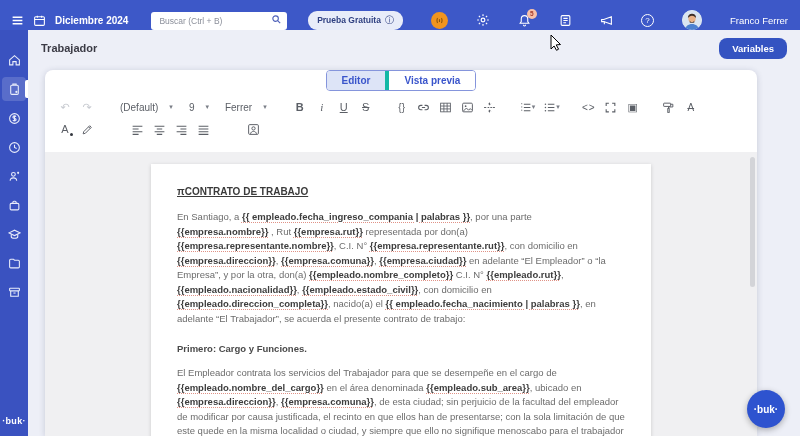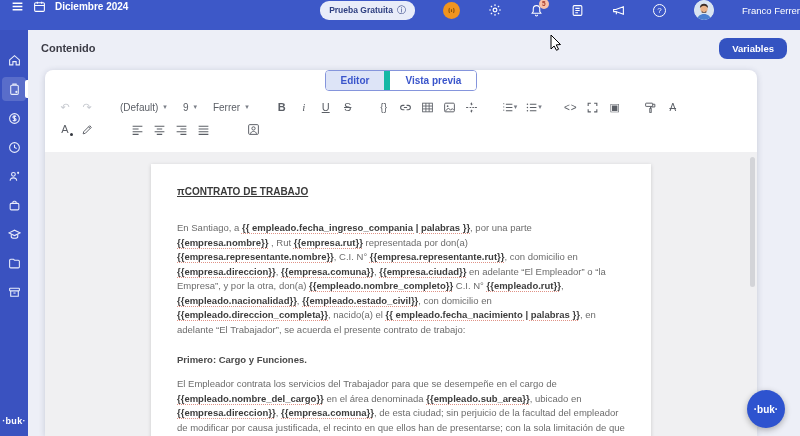--- a/index.html
+++ b/index.html
@@ -1,28 +1,28 @@
 <!DOCTYPE html>
 <html><head>
 <meta charset="utf-8">
 <style>
   *{margin:0;padding:0;box-sizing:border-box}
   html,body{width:800px;height:436px;overflow:hidden;font-family:"Liberation Sans",sans-serif;background:#edeff7;position:relative}
   svg{display:block}
 
   
-  .navbar{position:absolute;top:0;left:0;right:0;height:30px;background:#3d58c8;display:flex;align-items:flex-start;color:#fff;z-index:10}
+  .navbar{position:absolute;top:0;left:0;right:0;height:30px;background:#3d58c8;display:flex;align-items:flex-end;color:#fff;z-index:10}
   .nav-left{display:flex;align-items:center;gap:9px;padding-left:11px}
   .nicon{color:#fff}
   .nav-date{font-size:10px;font-weight:700;white-space:nowrap}
   .search{position:relative;margin-left:14px}
   .search input{width:136px;height:18px;border:none;border-radius:3px;font-size:8.5px;padding:0 20px 0 8px;color:#444;outline:none;font-family:"Liberation Sans",sans-serif}
   .search input::placeholder{color:#8b8f9a}
   .search .mag{position:absolute;right:5px;top:3.5px;color:#4c5fb8}
-  .nav-right{margin-left:auto;display:flex;align-items:center;gap:28px;}
+  .nav-right{margin-left:auto;display:flex;align-items:center;gap:28px;padding-right:12px}
   .pill{background:#e8ecf9;color:#2e3f80;font-size:8.5px;font-weight:700;padding:3px 9px;border-radius:9px;display:flex;gap:4px;align-items:center;white-space:nowrap}
   .pill .info{font-weight:400;font-size:9px}
   .orange{width:17px;height:17px;border-radius:50%;background:#f0941f;display:flex;align-items:center;justify-content:center;color:#8a520b;font-size:8px;font-weight:700}
   .bell-wrap{position:relative}
   .badge{position:absolute;top:-5px;right:-6px;background:#f8c0a8;color:#a63a2b;font-size:6.5px;font-weight:700;min-width:10px;height:10px;border-radius:50%;display:flex;align-items:center;justify-content:center}
   .help{width:13px;height:13px;border:1.2px solid #fff;border-radius:50%;font-size:8px;display:flex;align-items:center;justify-content:center}
   .avatar{width:20px;height:20px;border-radius:50%;overflow:hidden;background:#d9e4f1}
   .uname{font-size:9.5px;font-weight:400;white-space:nowrap}
 
   
@@ -36,40 +36,40 @@
   .main-header{position:absolute;top:30px;left:28px;right:0;height:36px;display:flex;align-items:center;padding:0 13px}
   .page-title{font-size:11px;font-weight:700;color:#3b3b45}
   .variables-btn{margin-left:auto;background:#3453c1;color:#fff;font-size:9.5px;font-weight:700;padding:5px 13px;border-radius:8px;border:none;font-family:"Liberation Sans",sans-serif}
 
   
   .editor-card{position:absolute;left:45px;right:43px;top:70px;bottom:0;background:#fff;border-radius:8px 8px 0 0;box-shadow:0 1px 6px rgba(40,50,90,.20)}
   .tabs{display:flex;justify-content:center;padding-top:0}
   .tab-group{display:flex;border:1px solid #8595dc;border-radius:4px;overflow:hidden}
   .tab{font-size:10px;font-weight:700;color:#3a55cb;padding:4px 15px;background:#fff;border:none;font-family:"Liberation Sans",sans-serif}
   .tab.active{background:#dde4f7}
-  .tab + .tab{border-left:6px solid #14b8a6}
+  .tab + .tab{border-left:4px solid #14b8a6}
   .toolbar{padding:5px 10px 0}
   .tb-row{display:flex;align-items:center;height:22px;gap:2px}
   .tb{min-width:20px;height:20px;display:flex;align-items:center;justify-content:center;color:#5b5f66;font-size:11px;border:none;background:none;padding:0 3px;font-family:"Liberation Sans",sans-serif}
   .tb.disabled{color:#c7cad0}
-  .tb-sel{display:flex;align-items:center;gap:5px;font-size:10px;color:#5b5f66;padding:0 7px;height:20px;background:none;border:none;font-family:"Liberation Sans",sans-serif}
+  .tb-sel{display:flex;align-items:center;gap:11px;font-size:10px;color:#5b5f66;padding:0 7px;height:20px;background:none;border:none;font-family:"Liberation Sans",sans-serif}
   .caret{font-size:7px;color:#7a7e86}
   .grp{width:12px}
   .g-b{font-weight:700}
   .g-i{font-style:italic;font-family:"Liberation Serif",serif}
   .g-u{text-decoration:underline}
   .g-s{text-decoration:line-through}
   .fc{position:relative}
   .fc::after{content:"";position:absolute;right:2px;bottom:3px;width:3px;height:3px;border-radius:50%;background:#34383f}
 
   
   .doc-area{position:absolute;left:0;right:0;top:82px;bottom:0;background:#f0f0f2;overflow:hidden}
   .doc-scrollbar{position:absolute;right:2px;top:5px;width:5px;height:130px;background:#d3d4d8;border-radius:3px}
   .page{width:500px;margin:12px auto 0;background:#fff;min-height:290px;box-shadow:0 1px 4px rgba(0,0,0,.16);padding:22px 26px}
-  .doc-title{font-size:10px;font-weight:700;color:#3a3a3a;text-decoration:underline;margin-bottom:24px}
+  .doc-title{font-size:10px;font-weight:700;color:#3a3a3a;text-decoration:underline;margin-bottom:13px}
   .doc-para{font-size:9.5px;line-height:14.5px;color:#6c6c6c;margin-bottom:13px}
   .doc-heading{font-size:9.5px;font-weight:700;color:#494949;margin:17px 0 12px}
   .var{font-weight:700;color:#3d3d3d;text-decoration:underline;text-decoration-style:dotted;text-decoration-color:#e09286;text-underline-offset:2px}
 
   
   .buk-fab{position:absolute;right:15px;bottom:8px;width:38px;height:38px;border-radius:50%;background:#2e53cf;color:#fff;font-size:10px;font-weight:700;display:flex;align-items:center;justify-content:center;box-shadow:0 2px 6px rgba(0,0,0,.3);z-index:20;border:none;font-family:"Liberation Sans",sans-serif}
 
   .cursor{position:absolute;left:550px;top:34px;z-index:60;pointer-events:none}
 </style>
 </head>
@@ -82,20 +82,29 @@
           <path d="M3 6h18M3 12h18M3 18h18"></path>
         </svg>
     </span>
     <span class="nicon">
       <svg width="13" height="13" viewBox="0 0 24 24" fill="none" stroke="currentColor" stroke-width="2">
           <rect x="3" y="5" width="18" height="16" rx="2"></rect>
           <path d="M3 10h18M8 3v4M16 3v4"></path>
         </svg>
     </span>
     <span class="nav-date">Diciembre 2024</span>
+    <span class="search">
+      <input type="text" placeholder="Buscar (Ctrl + B)" style="">
+      <span class="mag">
+        <svg width="11" height="11" viewBox="0 0 24 24" fill="none" stroke="currentColor" stroke-width="2.4">
+            <circle cx="10" cy="10" r="6"></circle>
+            <path d="M15 15l5 5"></path>
+          </svg>
+      </span>
+    </span>
   </div>
   <div class="nav-right">
     <span class="pill">
       <span>Prueba Gratuita</span>
       <span class="info">ⓘ</span>
     </span>
     <span class="orange">
       <svg width="11" height="11" viewBox="0 0 24 24" fill="none" stroke="#8a520b" stroke-width="2.4">
           <path d="M8 7c-2 1.5-2 8 0 10M12 9v6M16 7c2 1.5 2 8 0 10"></path>
         </svg>
@@ -194,21 +203,21 @@
     <svg width="13" height="13" viewBox="0 0 24 24" fill="none" stroke="currentColor" stroke-width="2">
         <rect x="3" y="4" width="18" height="5" rx="1"></rect>
         <path d="M5 9v10h14V9"></path>
         <path d="M10 13h4"></path>
       </svg>
   </div>
   <div class="s-logo">·buk·</div>
 </aside>
 
 <div class="main-header">
-  <span class="page-title">Contenido</span>
+  <span class="page-title">Trabajador</span>
   <button class="variables-btn">Variables</button>
 </div>
 
 <section class="editor-card">
   <div class="tabs">
     <div class="tab-group">
       <button class="tab active">Editor</button>
       <button class="tab">Vista previa</button>
     </div>
   </div>

